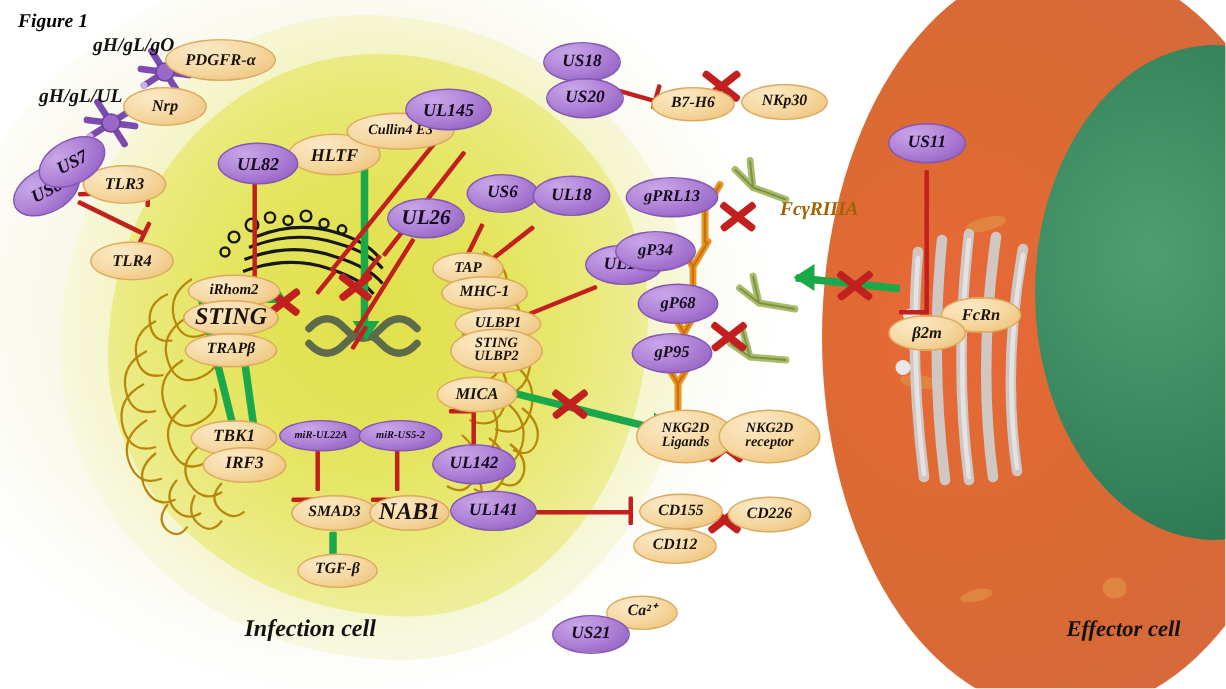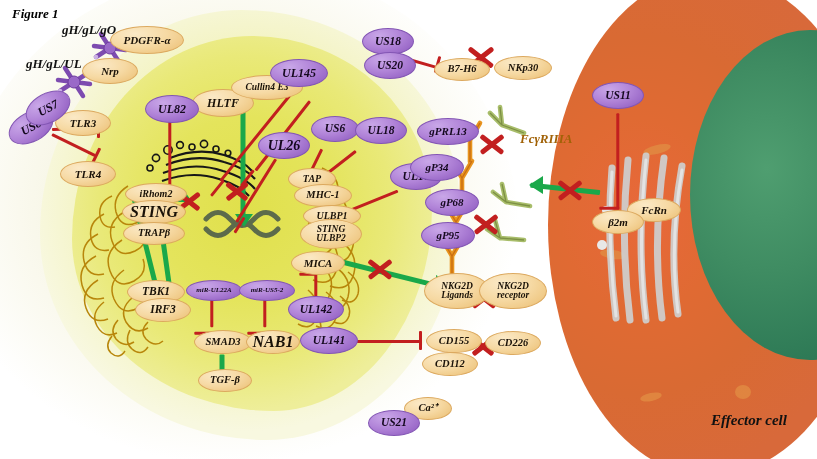--- a/index.html
+++ b/index.html
@@ -295,20 +295,21 @@
         <i></i>
       </div>
   </div>
 
   <div class="figlabel" style="left:12px;top:6px;font-size:13px;text-align:right;">Figure 1</div>
 
   <div class="plain" style="left:62px;top:22px;font-size:13px;">gH/gL/gO</div>
   <div class="plain" style="left:26px;top:56px;font-size:13px;">gH/gL/UL</div>
   <div class="plain" style="left:520px;top:131px;font-size:13px;color:#a16207;">FcγRIIIA</div>
 
+  <div class="celllabel" style="left:163px;top:411px;font-size:16px;">Infection cell</div>
   <div class="celllabel" style="left:711px;top:412px;font-size:15px;">Effector cell</div>
 
   <div class="node n-tan" style="left:110px;top:26px;width:74px;height:28px;font-size:11px;">PDGFR-α</div>
   <div class="node n-tan" style="left:82px;top:58px;width:56px;height:26px;font-size:11px;">Nrp</div>
   <div class="node n-tan" style="left:55px;top:110px;width:56px;height:26px;font-size:11px;">TLR3</div>
   <div class="node n-tan" style="left:60px;top:147px;width:56px;height:26px;font-size:11px;margin-top:14px;">TLR4</div>
   <div class="node n-tan" style="left:192px;top:89px;width:62px;height:28px;font-size:12px;">HLTF</div>
   <div class="node n-tan" style="left:231px;top:75px;width:72px;height:25px;font-size:9.5px;">Cullin4 E3</div>
   <div class="node n-tan" style="left:125px;top:183px;width:62px;height:22px;font-size:10px;">iRhom2</div>
   <div class="node n-tan" style="left:122px;top:200px;width:64px;height:24px;font-size:16px;font-family:Liberation Serif, serif;">STING</div>

